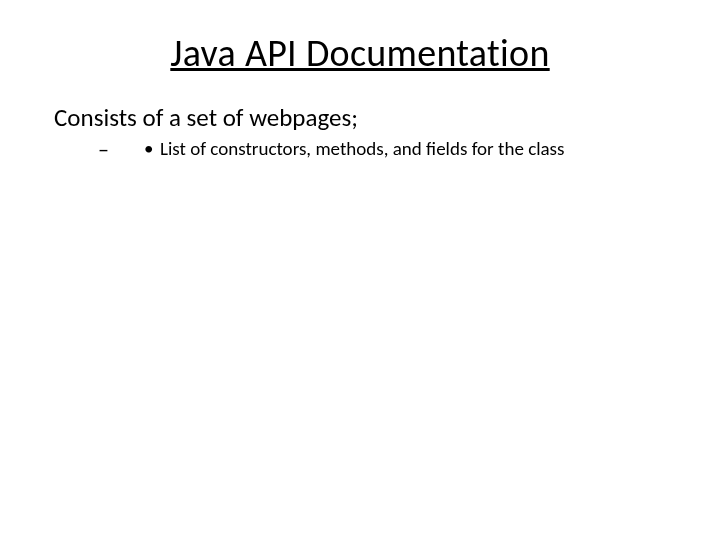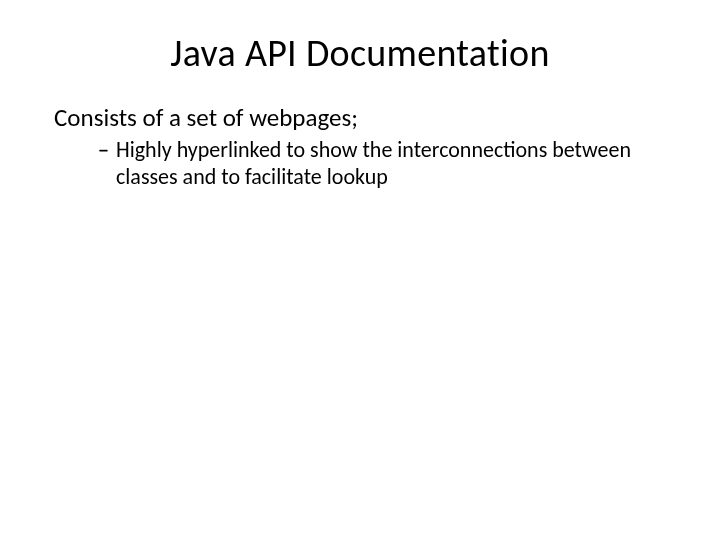--- a/index.html
+++ b/index.html
@@ -14,20 +14,21 @@
       font-family: Calibri, 'Segoe UI', Arial, sans-serif;
       color: #000000;
       padding: 30px 50px 0 50px;
     }
     .title {
       font-size: 38px;
       font-weight: 400;
       text-align: center;
       margin-bottom: 26px;
       letter-spacing: 0.3px;
+      text-decoration: underline;
     }
     .intro {
       font-size: 25px;
       font-weight: 400;
       margin-left: 4px;
     }
     .level1 {
       list-style: none;
       margin-left: 48px;
     }
@@ -66,18 +67,18 @@
 </head>
 <body>
 
 <h1 class="title">Java API Documentation</h1>
 
 <p class="intro">Consists of a set of webpages;</p>
 
 <ul class="level1">
   <li>
     <ul class="level2">
+      <li>
+        <span>List of constructors, methods, and fields for the class</span>
+      </li>
     </ul>
-  </li>
-  <li>
-    <span>Highly hyperlinked to show the interconnections between classes and to facilitate lookup</span>
   </li>
 </ul>
 
 </body></html>

